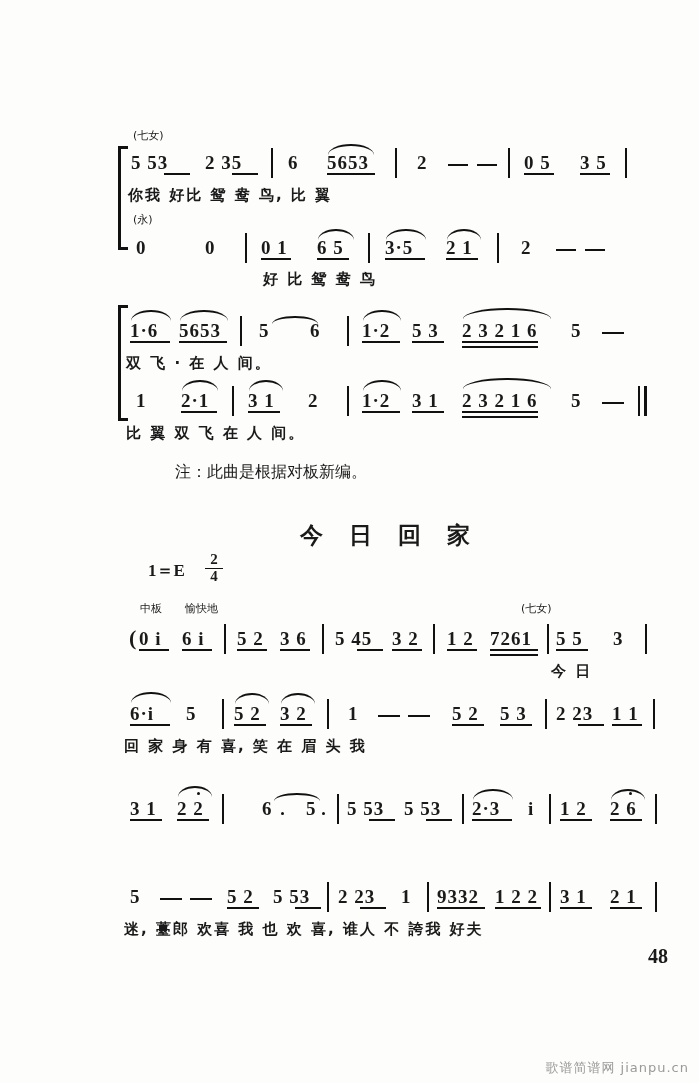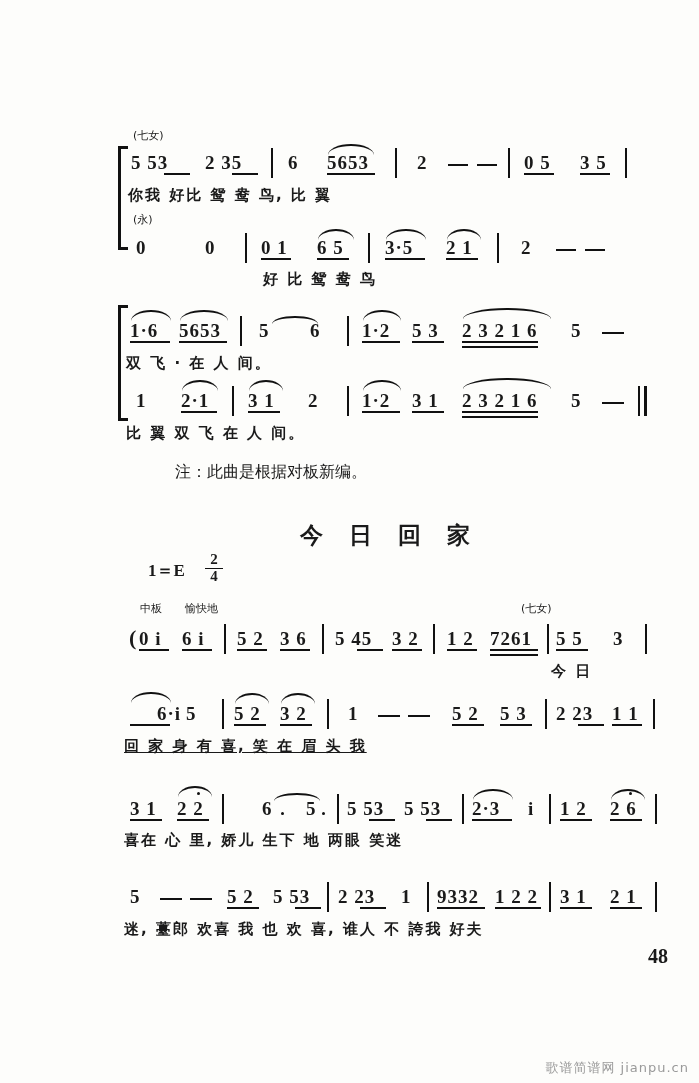--- a/index.html
+++ b/index.html
@@ -285,21 +285,21 @@
   <div class="beam" style="left:490px; top:649px; width:48px;"></div>
   <div class="beam" style="left:490px; top:654px; width:48px;"></div>
   <div class="barline" style="left:547px; top:624px; height:30px;"></div>
   <div class="abs num" style="left:556px; top:628px;">5&nbsp;5</div>
   <div class="beam" style="left:556px; top:649px; width:32px;"></div>
   <div class="abs num" style="left:613px; top:628px;">3</div>
   <div class="barline" style="left:645px; top:624px; height:30px;"></div>
   <div class="abs lyric" style="left:551px; top:662px;">今 日</div>
 
   <div class="slur" style="left:131px; top:692px; width:40px;"></div>
-  <div class="abs num" style="left:130px; top:703px;margin-left:27px;">6·i</div>
+  <div class="abs num" style="left:130px; top:703px;">6·i</div>
   <div class="beam" style="left:130px; top:724px; width:40px;"></div>
   <div class="abs num" style="left:186px; top:703px;">5</div>
   <div class="barline" style="left:222px; top:699px; height:30px;"></div>
   <div class="slur" style="left:235px; top:693px; width:34px;"></div>
   <div class="abs num" style="left:234px; top:703px;">5&nbsp;2</div>
   <div class="beam" style="left:234px; top:724px; width:32px;"></div>
   <div class="slur" style="left:281px; top:693px; width:34px;"></div>
   <div class="abs num" style="left:280px; top:703px;">3&nbsp;2</div>
   <div class="beam" style="left:280px; top:724px; width:32px;"></div>
   <div class="barline" style="left:327px; top:699px; height:30px;"></div>
@@ -309,21 +309,21 @@
   <div class="abs num" style="left:452px; top:703px;">5&nbsp;2</div>
   <div class="beam" style="left:452px; top:724px; width:32px;"></div>
   <div class="abs num" style="left:500px; top:703px;">5&nbsp;3</div>
   <div class="beam" style="left:500px; top:724px; width:32px;"></div>
   <div class="barline" style="left:545px; top:699px; height:30px;"></div>
   <div class="abs num" style="left:556px; top:703px;">2&nbsp;23</div>
   <div class="beam" style="left:578px; top:724px; width:26px;"></div>
   <div class="abs num" style="left:612px; top:703px;">1&nbsp;1</div>
   <div class="beam" style="left:612px; top:724px; width:30px;"></div>
   <div class="barline" style="left:653px; top:699px; height:30px;"></div>
-  <div class="abs lyric" style="left:124px; top:737px;text-decoration:underline;">回 家 身 有 喜,  笑 在 眉 头 我</div>
+  <div class="abs lyric" style="left:124px; top:737px;">回 家 身 有 喜,  笑 在 眉 头 我</div>
 
   <div class="abs num" style="left:130px; top:798px;">3&nbsp;1</div>
   <div class="beam" style="left:130px; top:819px; width:32px;"></div>
   <div class="slur" style="left:178px; top:786px; width:34px;"></div>
   <div class="abs num" style="left:177px; top:798px;">2&nbsp;2</div>
   <div class="dot" style="left:197px; top:792px;"></div>
   <div class="beam" style="left:177px; top:819px; width:32px;"></div>
   <div class="barline" style="left:222px; top:794px; height:30px;"></div>
   <div class="abs num" style="left:262px; top:798px;">6</div>
   <div class="dot" style="left:281px; top:812px;"></div>
@@ -341,21 +341,20 @@
   <div class="beam" style="left:472px; top:819px; width:40px;"></div>
   <div class="abs num" style="left:528px; top:798px;">i</div>
   <div class="barline" style="left:549px; top:794px; height:30px;"></div>
   <div class="abs num" style="left:560px; top:798px;">1&nbsp;2</div>
   <div class="beam" style="left:560px; top:819px; width:32px;"></div>
   <div class="slur" style="left:611px; top:789px; width:34px;"></div>
   <div class="abs num" style="left:610px; top:798px;">2&nbsp;6</div>
   <div class="dot" style="left:629px; top:792px;"></div>
   <div class="beam" style="left:610px; top:819px; width:32px;"></div>
   <div class="barline" style="left:655px; top:794px; height:30px;"></div>
-  <div class="abs lyric" style="left:124px; top:831px;">喜在 心 里, 娇儿 生下 地 两眼 笑迷</div>
 
   <div class="abs num" style="left:130px; top:886px;">5</div>
   <div class="dash" style="left:160px; top:898px; width:22px;"></div>
   <div class="dash" style="left:190px; top:898px; width:22px;"></div>
   <div class="abs num" style="left:227px; top:886px;">5&nbsp;2</div>
   <div class="beam" style="left:227px; top:907px; width:32px;"></div>
   <div class="abs num" style="left:273px; top:886px;">5&nbsp;53</div>
   <div class="beam" style="left:295px; top:907px; width:26px;"></div>
   <div class="barline" style="left:327px; top:882px; height:30px;"></div>
   <div class="abs num" style="left:338px; top:886px;">2&nbsp;23</div>

